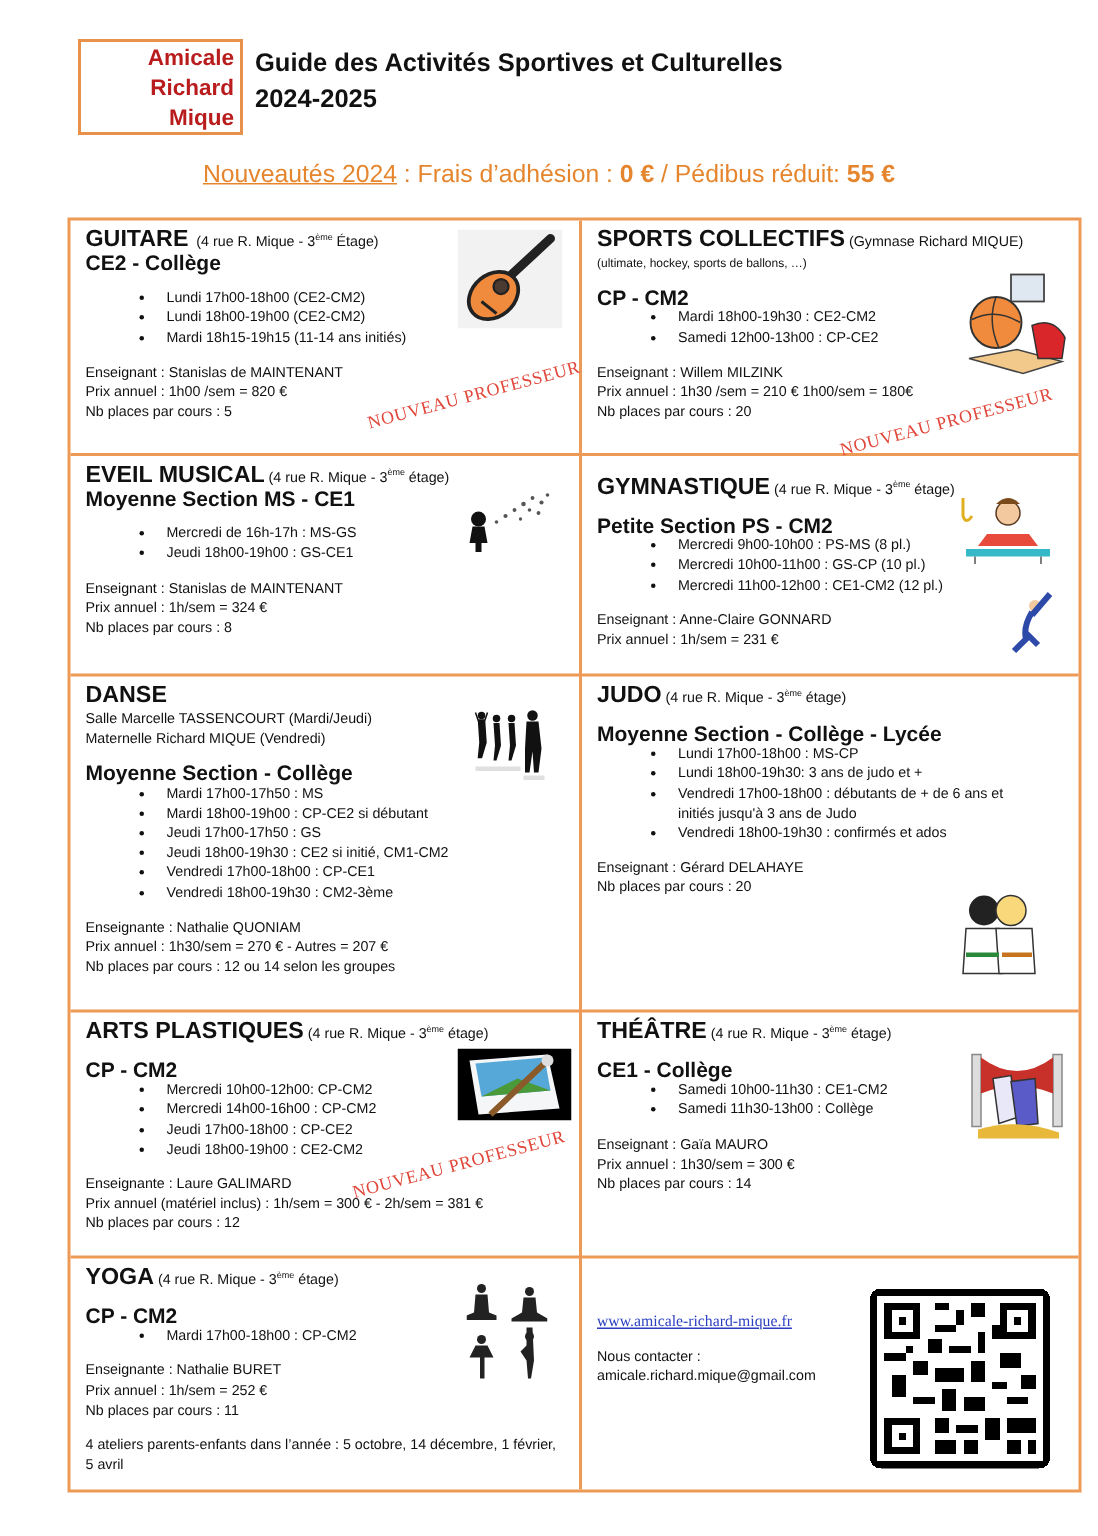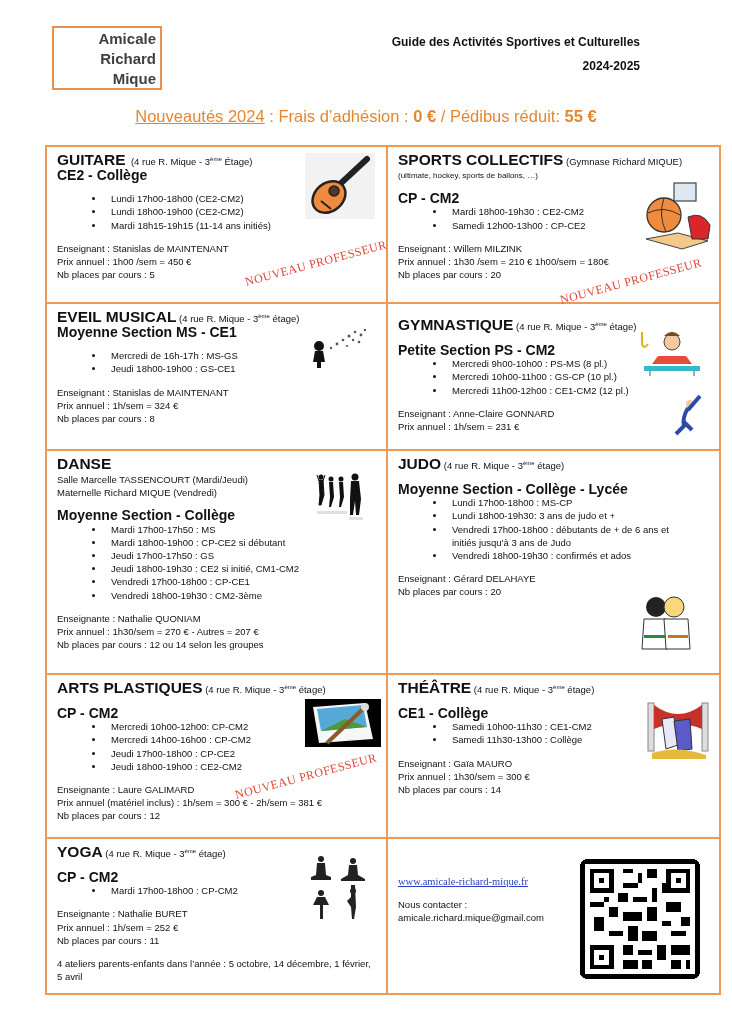--- a/index.html
+++ b/index.html
@@ -1,22 +1,22 @@
 <!DOCTYPE html>
 <html><head>
 <meta charset="utf-8">
 <style>
   html, body { margin:0; padding:0; background:#fff; }
   body { width:732px; height:1024px; position:relative; overflow:hidden;
          font-family:"Liberation Sans", sans-serif; color:#111; }
   .logo { position:absolute; left:52px; top:26px; width:110px; height:64px;
           border:2px solid #e8914a; box-sizing:border-box; text-align:right;
-          padding-right:4px; color:#404040; font-weight:bold; font-size:15px; line-height:20px; padding-top:1px; }
-  .title { position:absolute; left:170px; top:30px; width:470px; text-align:right;
-           font-weight:bold; font-size:12px; line-height:24px; }
+          padding-right:4px; color:#b91c1c; font-weight:bold; font-size:15px; line-height:20px; padding-top:1px; }
+  .title { position:absolute; left:170px; top:30px; width:470px; text-align:left;
+           font-weight:bold; font-size:17px; line-height:24px; }
   .news { position:absolute; left:0; width:732px; top:107px; text-align:center;
           font-size:16.5px; color:#e5862e; }
   .news .u { text-decoration:underline; }
   .news b { font-weight:bold; }
   .grid { position:absolute; left:45px; top:145px; width:676px; height:850px;
           border:2px solid #ee9a57; box-sizing:border-box; }
   .cell { position:absolute; box-sizing:border-box; padding:4px 6px 0 10px;
           font-size:9.5px; line-height:13.2px; }
   .vline { position:absolute; left:339px; top:0; width:2px; height:100%; background:#ee9a57; }
   .hline { position:absolute; height:2px; background:#ee9a57; }
@@ -59,21 +59,21 @@
     <div><span class="name">GUITARE</span>&nbsp; <span class="addr"><span>(4 rue R. Mique - 3</span><sup>ème</sup><span> Étage)</span></span></div>
     <div class="lvl">CE2 - Collège</div>
     <div class="gap"></div>
     <ul>
       <li>Lundi 17h00-18h00 (CE2-CM2)</li>
       <li>Lundi 18h00-19h00 (CE2-CM2)</li>
       <li>Mardi 18h15-19h15 (11-14 ans initiés)</li>
     </ul>
     <div class="gap"></div>
     <div>Enseignant : Stanislas de MAINTENANT</div>
-    <div>Prix annuel : 1h00 /sem = 450 €</div>
+    <div>Prix annuel : 1h00 /sem = 820 €</div>
     <div>Nb places par cours : 5</div>
     <div class="stamp" style="left:196px;top:110px">NOUVEAU PROFESSEUR</div>
     <svg class="pic" style="left:258px;top:6px" width="70" height="66" viewBox="0 0 70 66">
       <rect x="0" y="0" width="70" height="66" fill="#f2f2f2"></rect>
       <line x1="34" y1="32" x2="62" y2="6" stroke="#222" stroke-width="6" stroke-linecap="round"></line>
       <ellipse cx="24" cy="44" rx="18" ry="14" transform="rotate(-40 24 44)" fill="#f08a3c" stroke="#222" stroke-width="2.5"></ellipse>
       <circle cx="29" cy="38" r="5" fill="#4a3a30" stroke="#222" stroke-width="1.5"></circle>
       <line x1="16" y1="48" x2="26" y2="56" stroke="#222" stroke-width="2"></line>
     </svg>
   </div>

